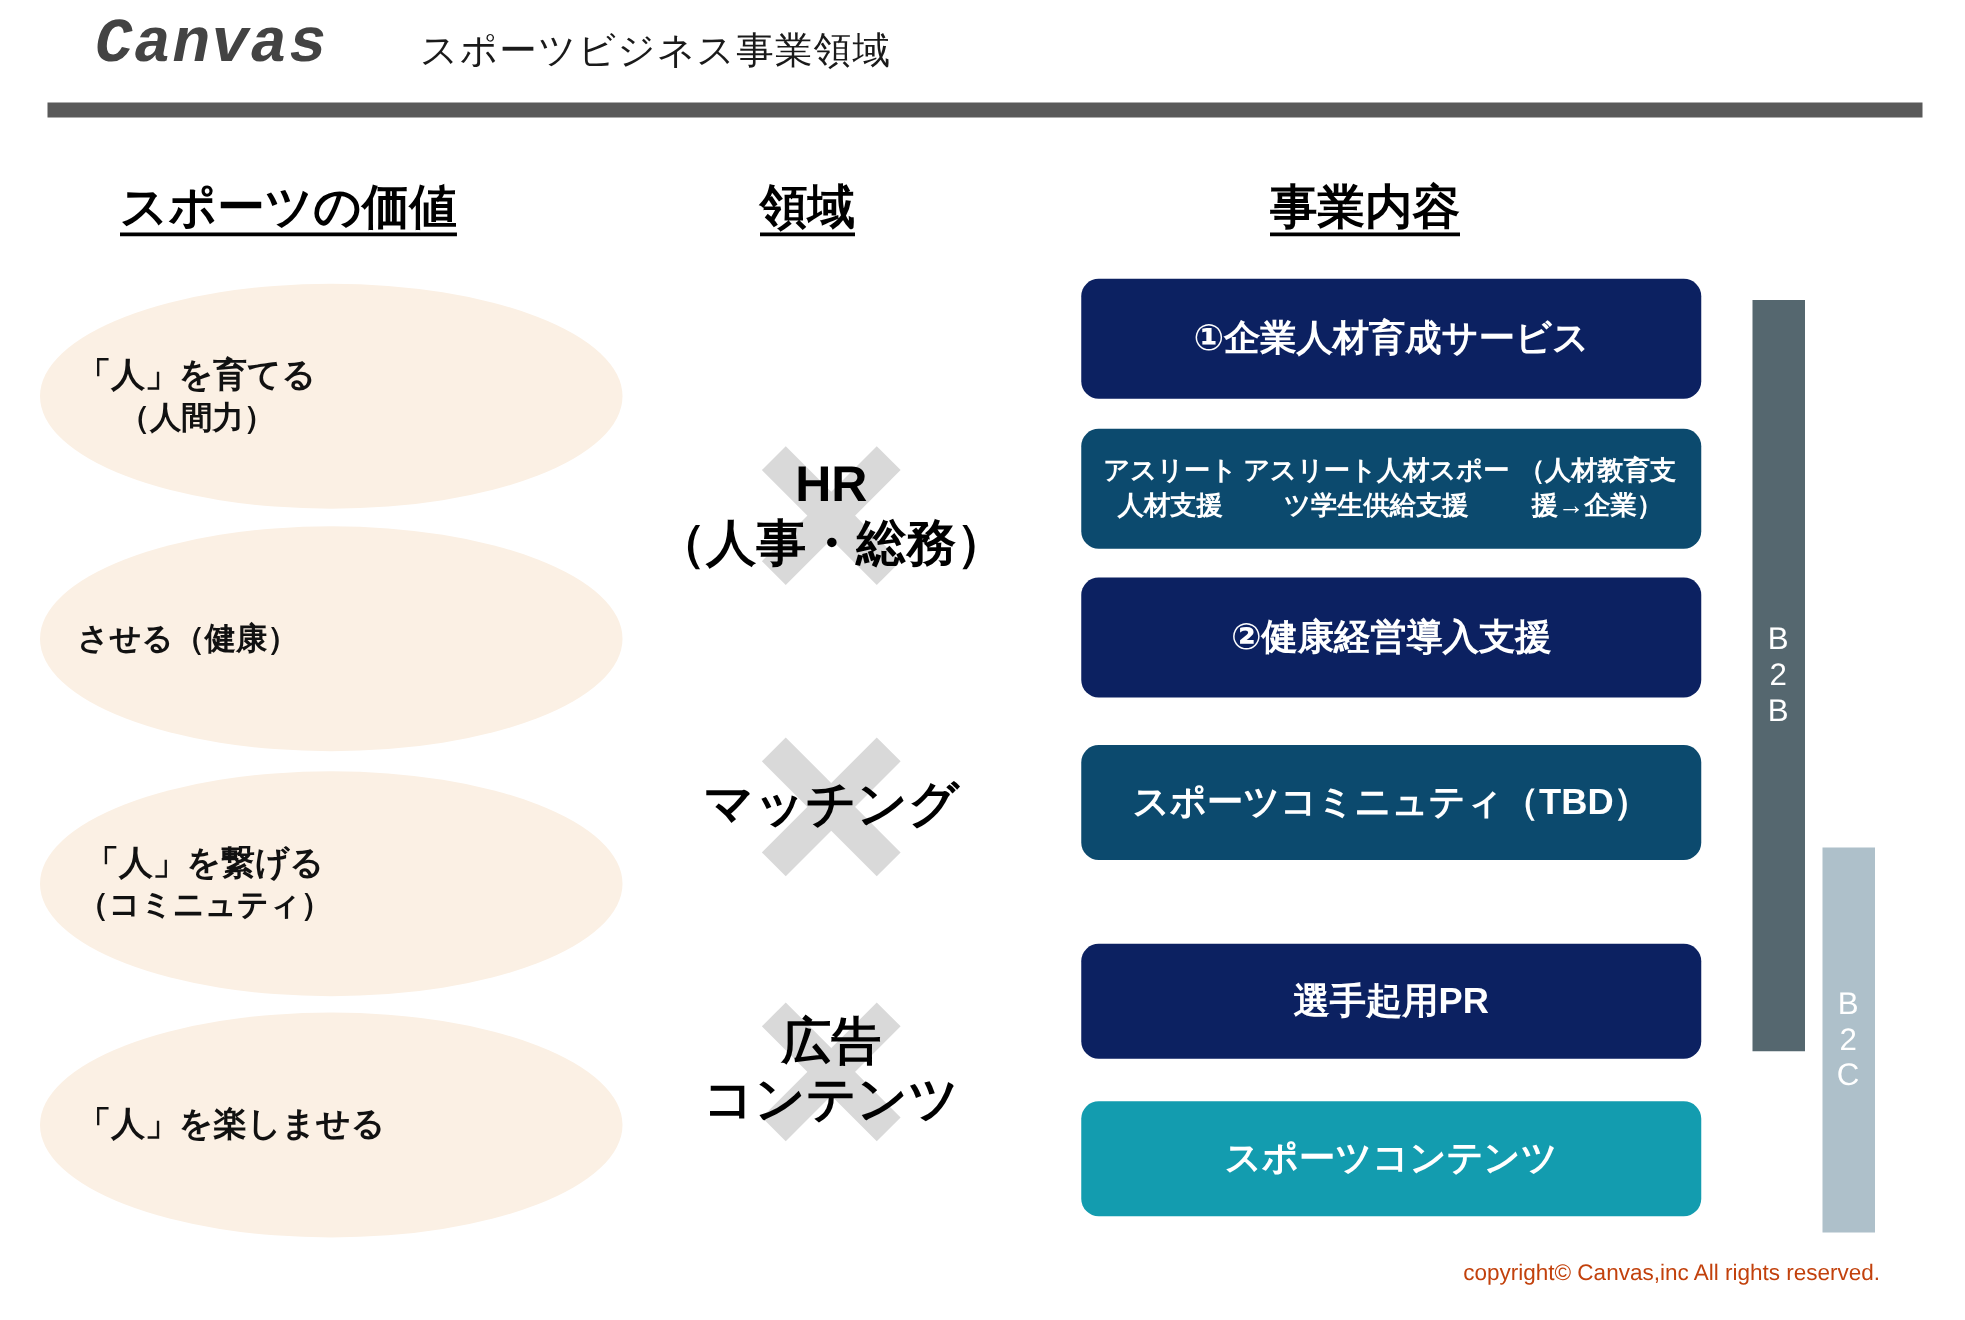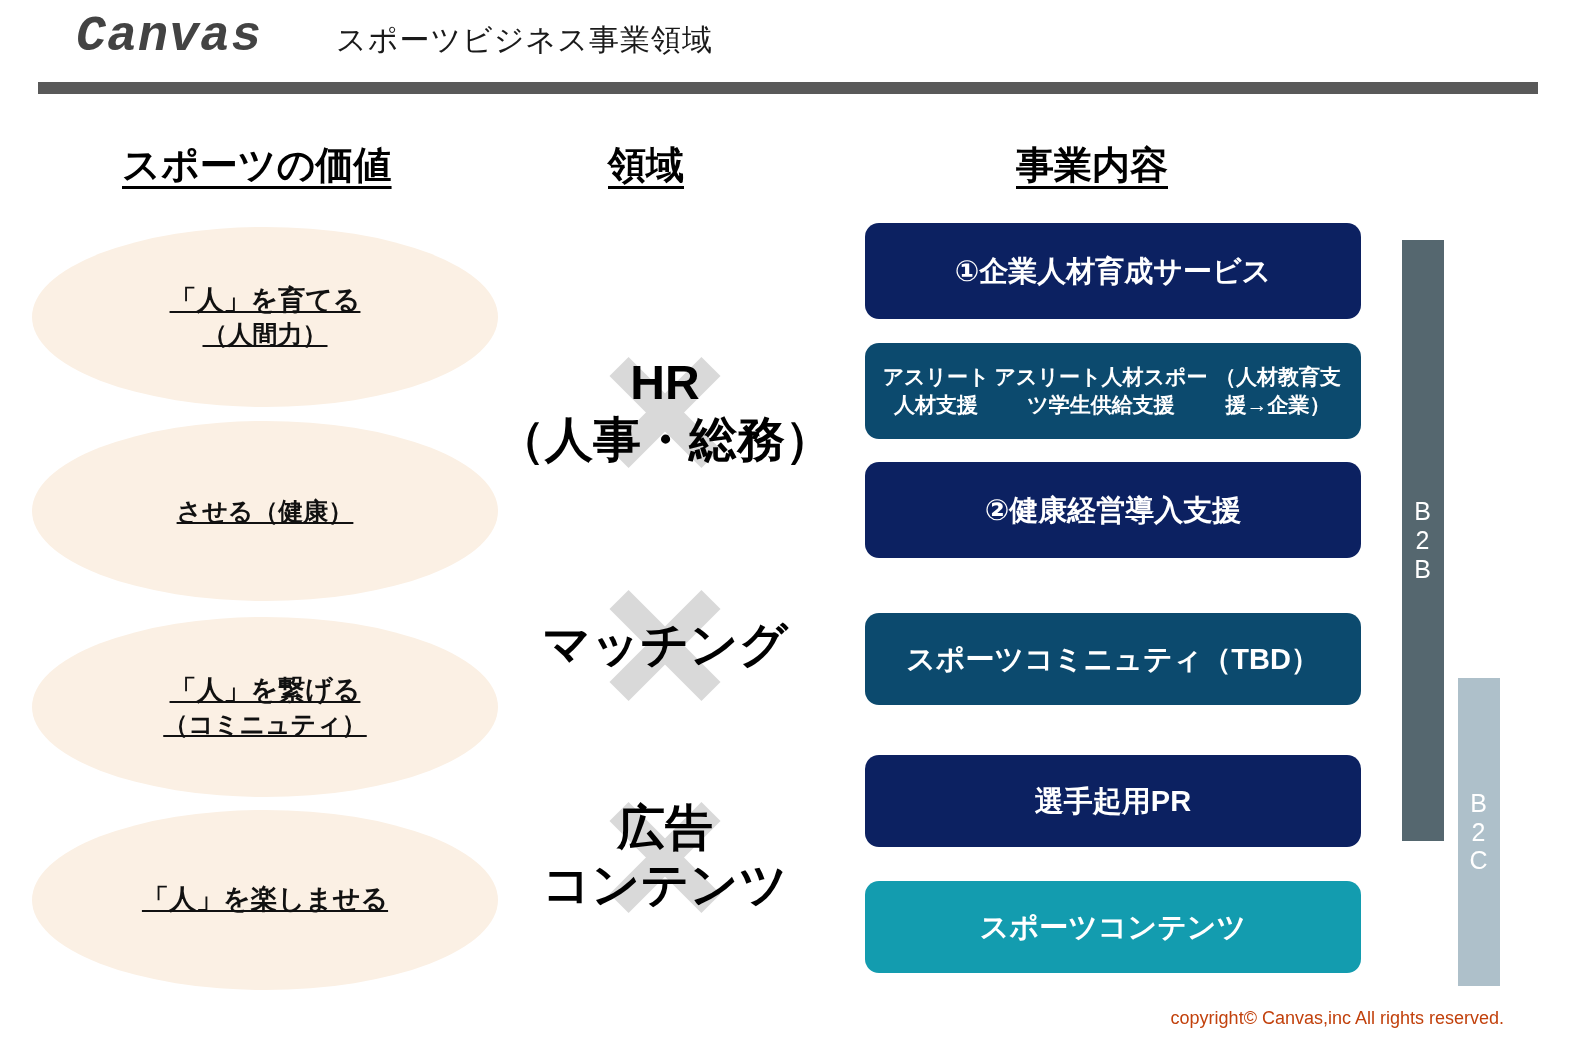--- a/index.html
+++ b/index.html
@@ -52,43 +52,42 @@
   .col-head {
     position: absolute;
     font-size: 38px;
     font-weight: 700;
     color: #000000;
     text-decoration: underline;
     text-underline-offset: 8px;
     text-decoration-thickness: 3px;
     white-space: nowrap;
   }
-  .col-head.value  { left: 122px; top: 140px; }
+  .col-head.value  { left: 96px; top: 140px; }
   .col-head.domain { left: 608px; top: 140px; }
   .col-head.biz    { left: 1016px; top: 140px; }
 
   
   .ellipse {
     position: absolute;
     left: 32px;
     width: 466px;
     height: 180px;
     background: #FBF0E4;
     border-radius: 50%;
     display: flex;
     align-items: center;
-    justify-content: center;
+    justify-content: flex-start;
     text-align: center;
     line-height: 1.3;
     font-size: 27px;
     font-weight: 700;
     color: #111111;
     box-sizing: border-box;
     padding: 0 30px;
-    text-decoration: underline;
   }
   .ellipse .sub { font-size: 25px; }
   .ellipse.e0 { top: 227px; }
   .ellipse.e1 { top: 421px; }
   .ellipse.e2 { top: 617px; }
   .ellipse.e3 { top: 810px; }
 
   
   .domain-group {
     position: absolute;
@@ -121,21 +120,21 @@
     margin-left: -65px;
     margin-top: -13px;
   }
   .xmark span.a { transform: rotate(45deg); }
   .xmark span.b { transform: rotate(-45deg); }
 
   .domain-label {
     position: relative;
     z-index: 2;
     text-align: center;
-    font-size: 48px;
+    font-size: 40px;
     font-weight: 700;
     color: #000000;
     line-height: 1.18;
     white-space: nowrap;
   }
 
   
   .biz-box {
     position: absolute;
     left: 865px;
@@ -150,21 +149,21 @@
     padding: 0 14px;
     line-height: 1.32;
   }
   .biz-box.navy  { background: #0C2161; color: #ffffff; font-size: 29px; }
   .biz-box.gray  { background: #0c4a6e; color: #ffffff; justify-content: center; }
   .biz-box.teal  { background: #139CAF; color: #ffffff; font-size: 29px; }
 
   .b0 { top: 223px; height: 96px; }
   .b1 { top: 343px; height: 96px; font-size: 21px; }
   .b2 { top: 462px; height: 96px; }
-  .b3 { top: 596px; height: 92px; font-size: 29px; margin-top: 17px; }
+  .b3 { top: 596px; height: 92px; font-size: 29px; }
   .b4 { top: 755px; height: 92px; }
   .b5 { top: 881px; height: 92px; }
 
   
   .seg {
     position: absolute;
     display: flex;
     flex-direction: column;
     align-items: center;
     justify-content: center;

